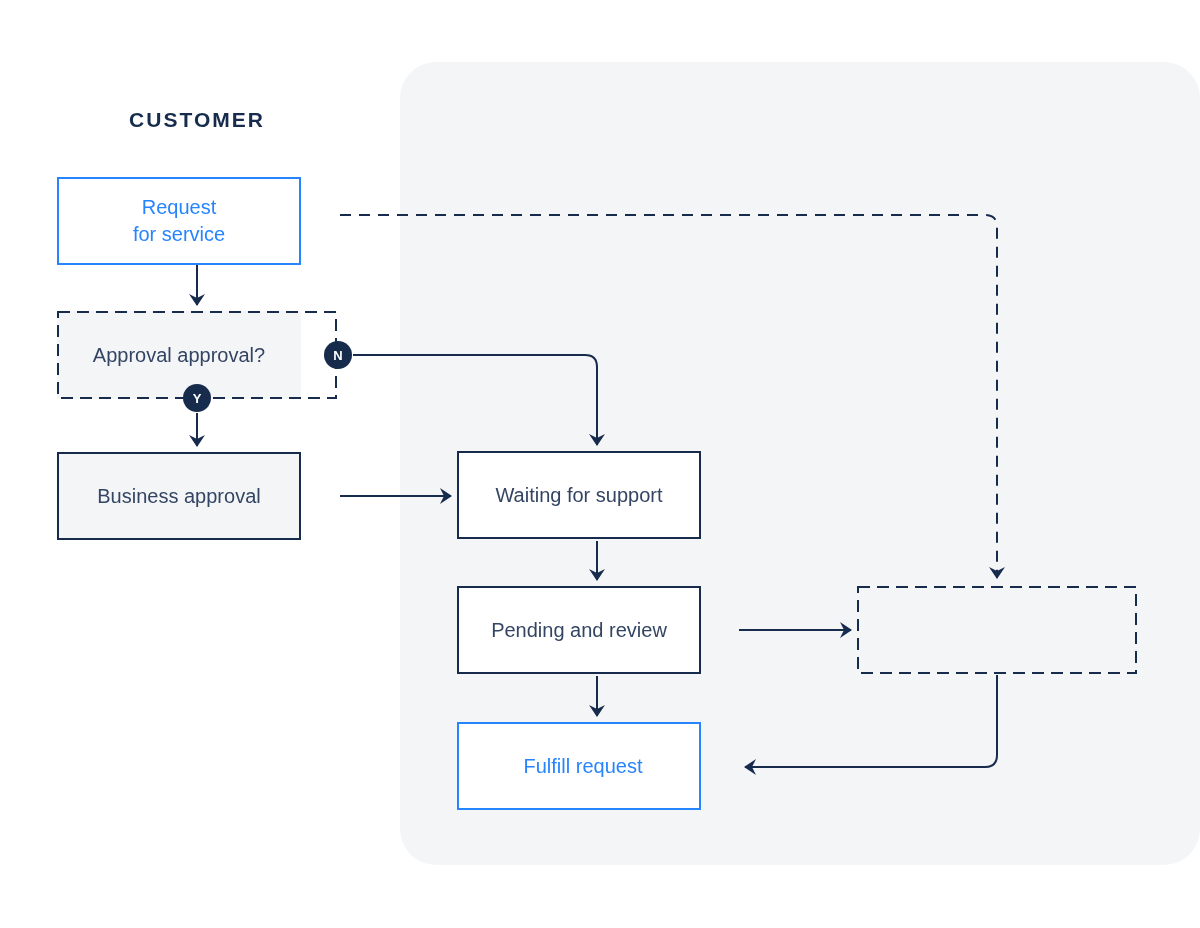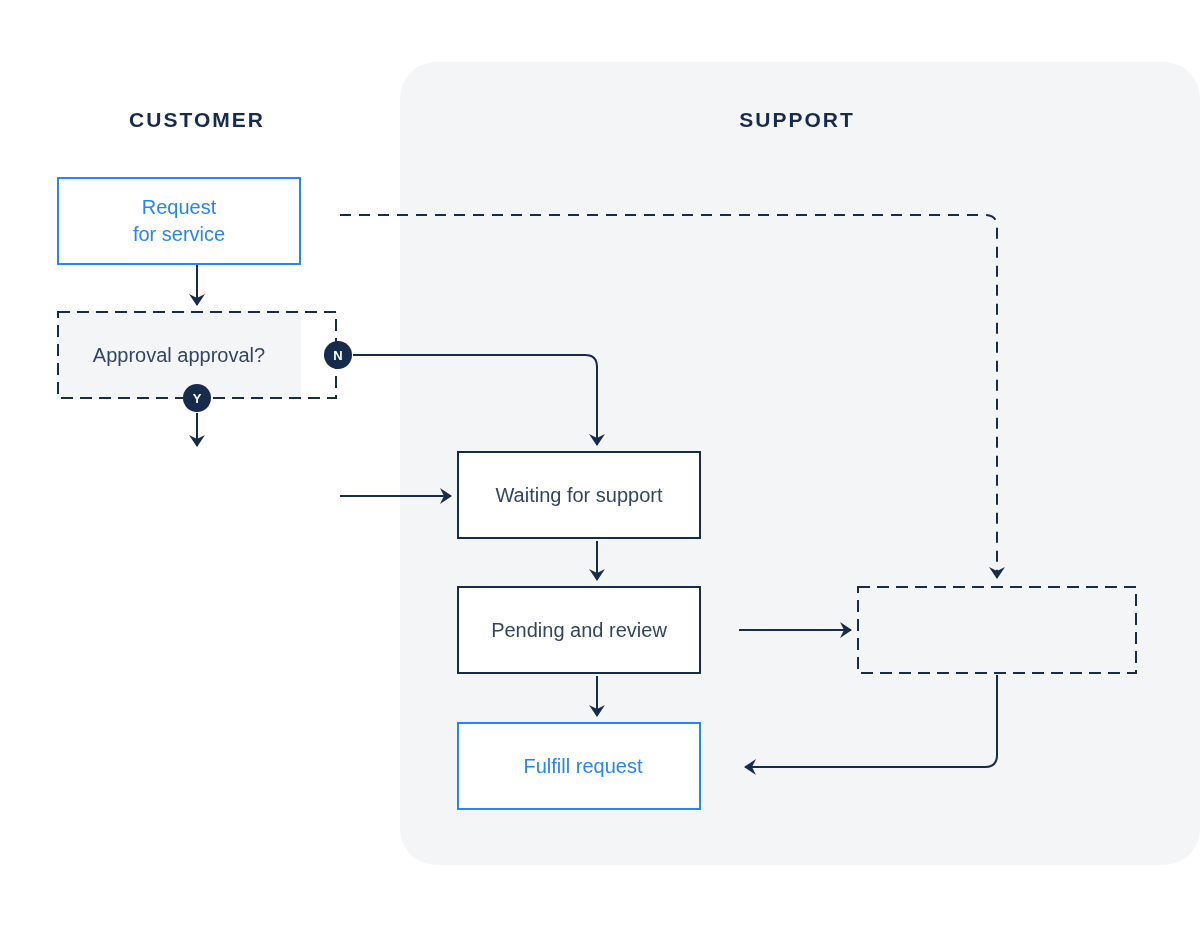--- a/index.html
+++ b/index.html
@@ -94,25 +94,25 @@
   }
 </style>
 </head>
 <body>
 
 <div class="canvas">
 
   <div class="support-panel"></div>
 
   <div class="lane-label customer">CUSTOMER</div>
-  <div class="lane-label support">SUPPORT</div>
 
   <div class="node request border-blue fill-white">Request
 for service</div>
   <div class="node approval fill-gray">Approval approval?</div>
+  <div class="node business border-solid fill-gray">Business approval</div>
   <div class="node waiting border-solid fill-white">Waiting for support</div>
   <div class="node assign border-solid fill-white">Pending and review</div>
   <div class="node fulfill border-blue fill-white">Fulfill request</div>
 
   <div class="badge yes">Y</div>
   <div class="badge no">N</div>
 
   <svg class="arrows" viewBox="0 0 1200 928" xmlns="http://www.w3.org/2000/svg">
     <defs>
       <marker id="arrowhead" viewBox="0 0 12 16" markerWidth="12" markerHeight="16" refX="11" refY="8" orient="auto" markerUnits="userSpaceOnUse">

